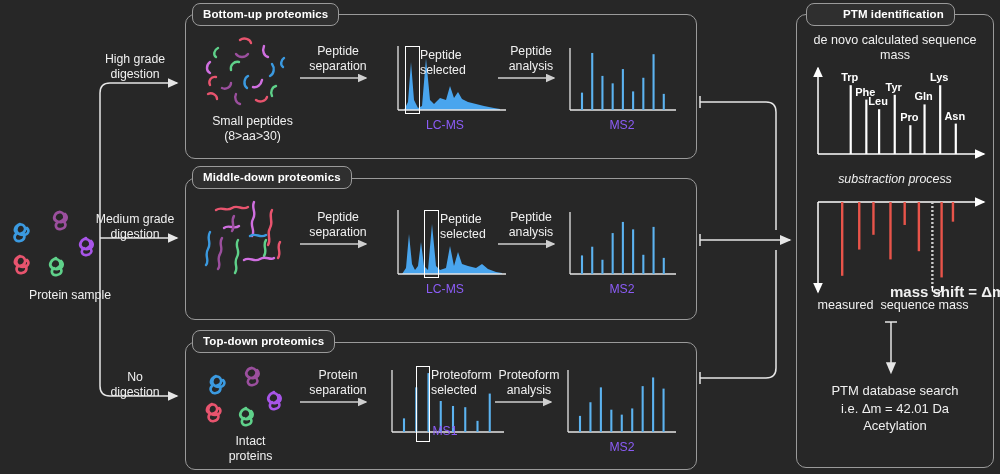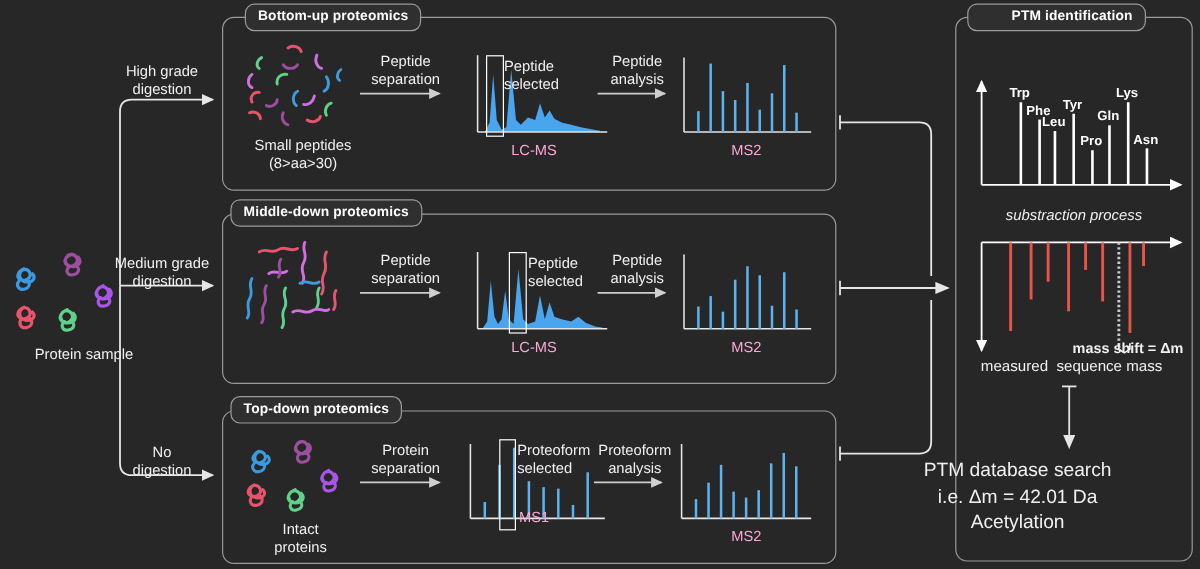--- a/index.html
+++ b/index.html
@@ -6,21 +6,21 @@
   body{width:1000px;height:474px;overflow:hidden;
        font-family:"Liberation Sans","DejaVu Sans",sans-serif;color:#f2f2f2;}
   #root{position:relative;width:1000px;height:474px;background:#272727;}
   .abs{position:absolute;}
   .panel{position:absolute;border:1.4px solid #9a9a9a;border-radius:10px;background:#272727;}
   .tagbox{position:absolute;border:1.4px solid #9a9a9a;border-radius:8px;background:#2f2f2f;
           padding:4px 10px 5px 10px;font-weight:bold;font-size:11.5px;color:#ffffff;
           white-space:nowrap;z-index:6;letter-spacing:.1px;}
   .lbl{position:absolute;font-size:12.3px;color:#f0f0f0;text-align:center;line-height:1.22;white-space:pre;}
   .lbl-sm{font-size:11.6px;}
-  .axlbl{position:absolute;font-size:12.2px;color:#f9a8d4;text-align:center;white-space:nowrap;}
+  .axlbl{position:absolute;font-size:12.2px;color:#8b5cf6;text-align:center;white-space:nowrap;}
   .chartsvg{position:absolute;}
   .selbox{position:absolute;border:1.6px solid #ffffff;background:transparent;z-index:4;}
   svg{display:block;overflow:visible;}
   .italic{font-style:italic;}
 </style>
 </head>
 <body>
 
 <div id="root">
 
@@ -53,21 +53,21 @@
     </g>
   </svg>
   <div class="lbl" style="left:90px;top:52px;width:90px;">High grade
 digestion</div>
   <div class="lbl" style="left:85px;top:212px;width:100px;">Medium grade
 digestion</div>
   <div class="lbl" style="left:90px;top:370px;width:90px;">No
 digestion</div>
 
   <div class="panel" style="left:185px;top:14px;width:510px;height:143px;"></div>
-  <div class="tagbox" style="left:192px;top:3px;margin-left:12px;">Bottom-up proteomics</div>
+  <div class="tagbox" style="left:192px;top:3px;">Bottom-up proteomics</div>
 
   <svg class="abs" style="left:200px;top:32px;" width="105" height="82" viewBox="0 0 105 82">
     <g fill="none" stroke-width="2.4" stroke-linecap="round">
       <path stroke="#5fd18a" d="M18 16c-4 2-5 7-2 9"></path>
       <path stroke="#e8546e" d="M40 8c4-3 10-1 11 3"></path>
       <path stroke="#9b4f9e" d="M36 22c3 4 9 4 12 0"></path>
       <path stroke="#d06fe0" d="M64 14c-2 5 0 10 4 11"></path>
       <path stroke="#d06fe0" d="M10 30c-4 3-4 9 0 11"></path>
       <path stroke="#5fd18a" d="M31 38c-1-5 3-9 8-8"></path>
       <path stroke="#e8546e" d="M16 45c-5-1-8 4-6 8"></path>
@@ -288,20 +288,22 @@
       <line x1="4" y1="312" x2="4" y2="324"></line>
       <path d="M4 42 L70 42 Q80 42 80 52 L80 170"></path>
       <path d="M4 318 L70 318 Q80 318 80 308 L80 190"></path>
       <line x1="4" y1="180" x2="94" y2="180" marker-end="url(#agm)"></line>
     </g>
   </svg>
 
   <div class="panel" style="left:796px;top:14px;width:196px;height:452px;"></div>
   <div class="tagbox" style="left:806px;top:3px;padding-left:36px;">PTM identification</div>
 
+  <div class="lbl" style="left:800px;top:33px;width:190px;font-size:12.6px;">de novo calculated sequence
+mass</div>
 
   <svg class="chartsvg" style="left:810px;top:62px;" width="178" height="110" viewBox="0 0 178 110">
       <defs>
         <marker id="pm1" markerWidth="7" markerHeight="7" refX="6" refY="3.2" orient="auto">
           <path d="M0,0 L7,3.2 L0,6.4 z" fill="#ffffff"></path>
         </marker>
       </defs>
       <line x1="8" y1="92" x2="8" y2="6" stroke="#ffffff" stroke-width="1.5" marker-end="url(#pm1)"></line>
       <line x1="8" y1="92" x2="174" y2="92" stroke="#ffffff" stroke-width="1.5" marker-end="url(#pm1)"></line>
       <line x1="40.72" y1="92" x2="40.72" y2="23.200000000000003" stroke="#ffffff" stroke-width="2.2"></line>
@@ -337,31 +339,31 @@
       <line x1="63.44" y1="10" x2="63.44" y2="42.800000000000004" stroke="#e8544a" stroke-width="2.4"></line>
       <line x1="80.47999999999999" y1="10" x2="80.47999999999999" y2="67.4" stroke="#e8544a" stroke-width="2.4"></line>
       <line x1="94.68" y1="10" x2="94.68" y2="32.96" stroke="#e8544a" stroke-width="2.4"></line>
       <line x1="108.88" y1="10" x2="108.88" y2="59.199999999999996" stroke="#e8544a" stroke-width="2.4"></line>
       <line x1="131.60000000000002" y1="10" x2="131.60000000000002" y2="85.44" stroke="#e8544a" stroke-width="2.4"></line>
       <line x1="142.95999999999998" y1="10" x2="142.95999999999998" y2="29.68" stroke="#e8544a" stroke-width="2.4"></line>
       <line x1="122.37" y1="10" x2="122.37" y2="96" stroke="#cccccc" stroke-width="2.4" stroke-dasharray="2 2"></line>
       <path d="M122.37 94 L122.37 99 L126.98500000000001 102 L131.60000000000002 99 L131.60000000000002 94" fill="none" stroke="#ffffff" stroke-width="1.3"></path>
     </svg>
 
-  <div class="lbl lbl-sm" style="left:890px;top:283px;width:100px;font-size:12px;font-weight:bold;">mass shift = Δm</div>
+  <div class="lbl lbl-sm" style="left:890px;top:283px;width:100px;font-size:15px;font-weight:bold;">mass shift = Δm</div>
 
   <div class="lbl" style="left:798px;top:298px;width:190px;font-size:12.6px;">measured  sequence mass</div>
 
   <svg class="abs" style="left:880px;top:320px;" width="24" height="62" viewBox="0 0 24 62">
     <defs>
         <marker id="agd" markerWidth="8" markerHeight="8" refX="6.5" refY="3.4" orient="auto">
       <path d="M0,0 L8,3.4 L0,6.8 z" fill="#e6e6e6"></path>
         </marker>
       </defs>
     <line x1="5" y1="2" x2="17" y2="2" stroke="#e6e6e6" stroke-width="1.5"></line>
     <line x1="11" y1="2" x2="11" y2="52" stroke="#e6e6e6" stroke-width="1.5" marker-end="url(#agd)"></line>
   </svg>
 
-  <div class="lbl" style="left:753px;top:382px;width:190px;font-size:16px;line-height:1.35;">PTM database search
+  <div class="lbl" style="left:800px;top:382px;width:190px;font-size:13px;line-height:1.35;">PTM database search
 i.e. Δm = 42.01 Da
 Acetylation</div>
 
 </div>
 
 </body></html>

